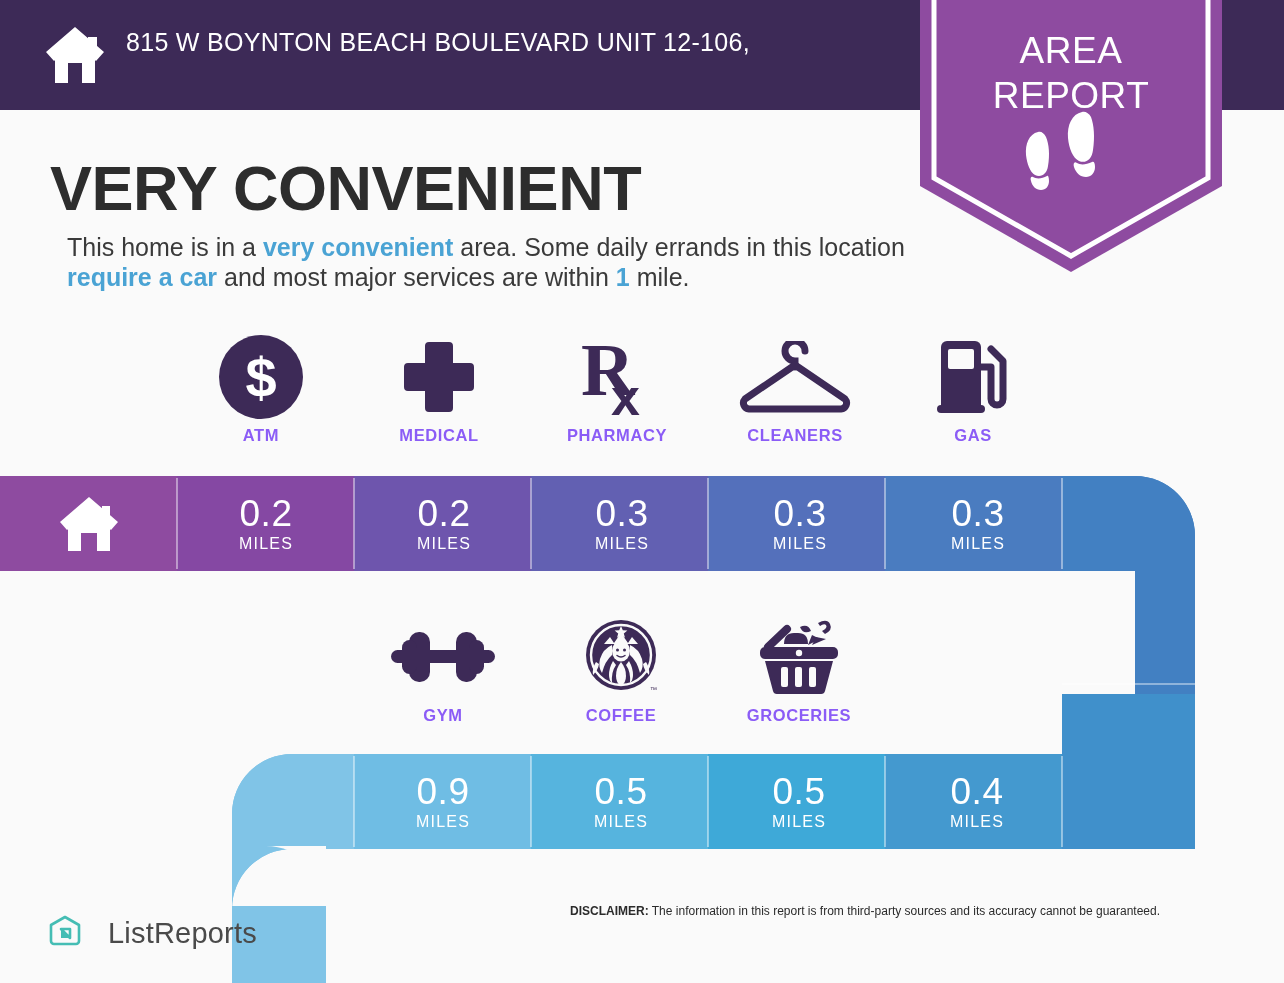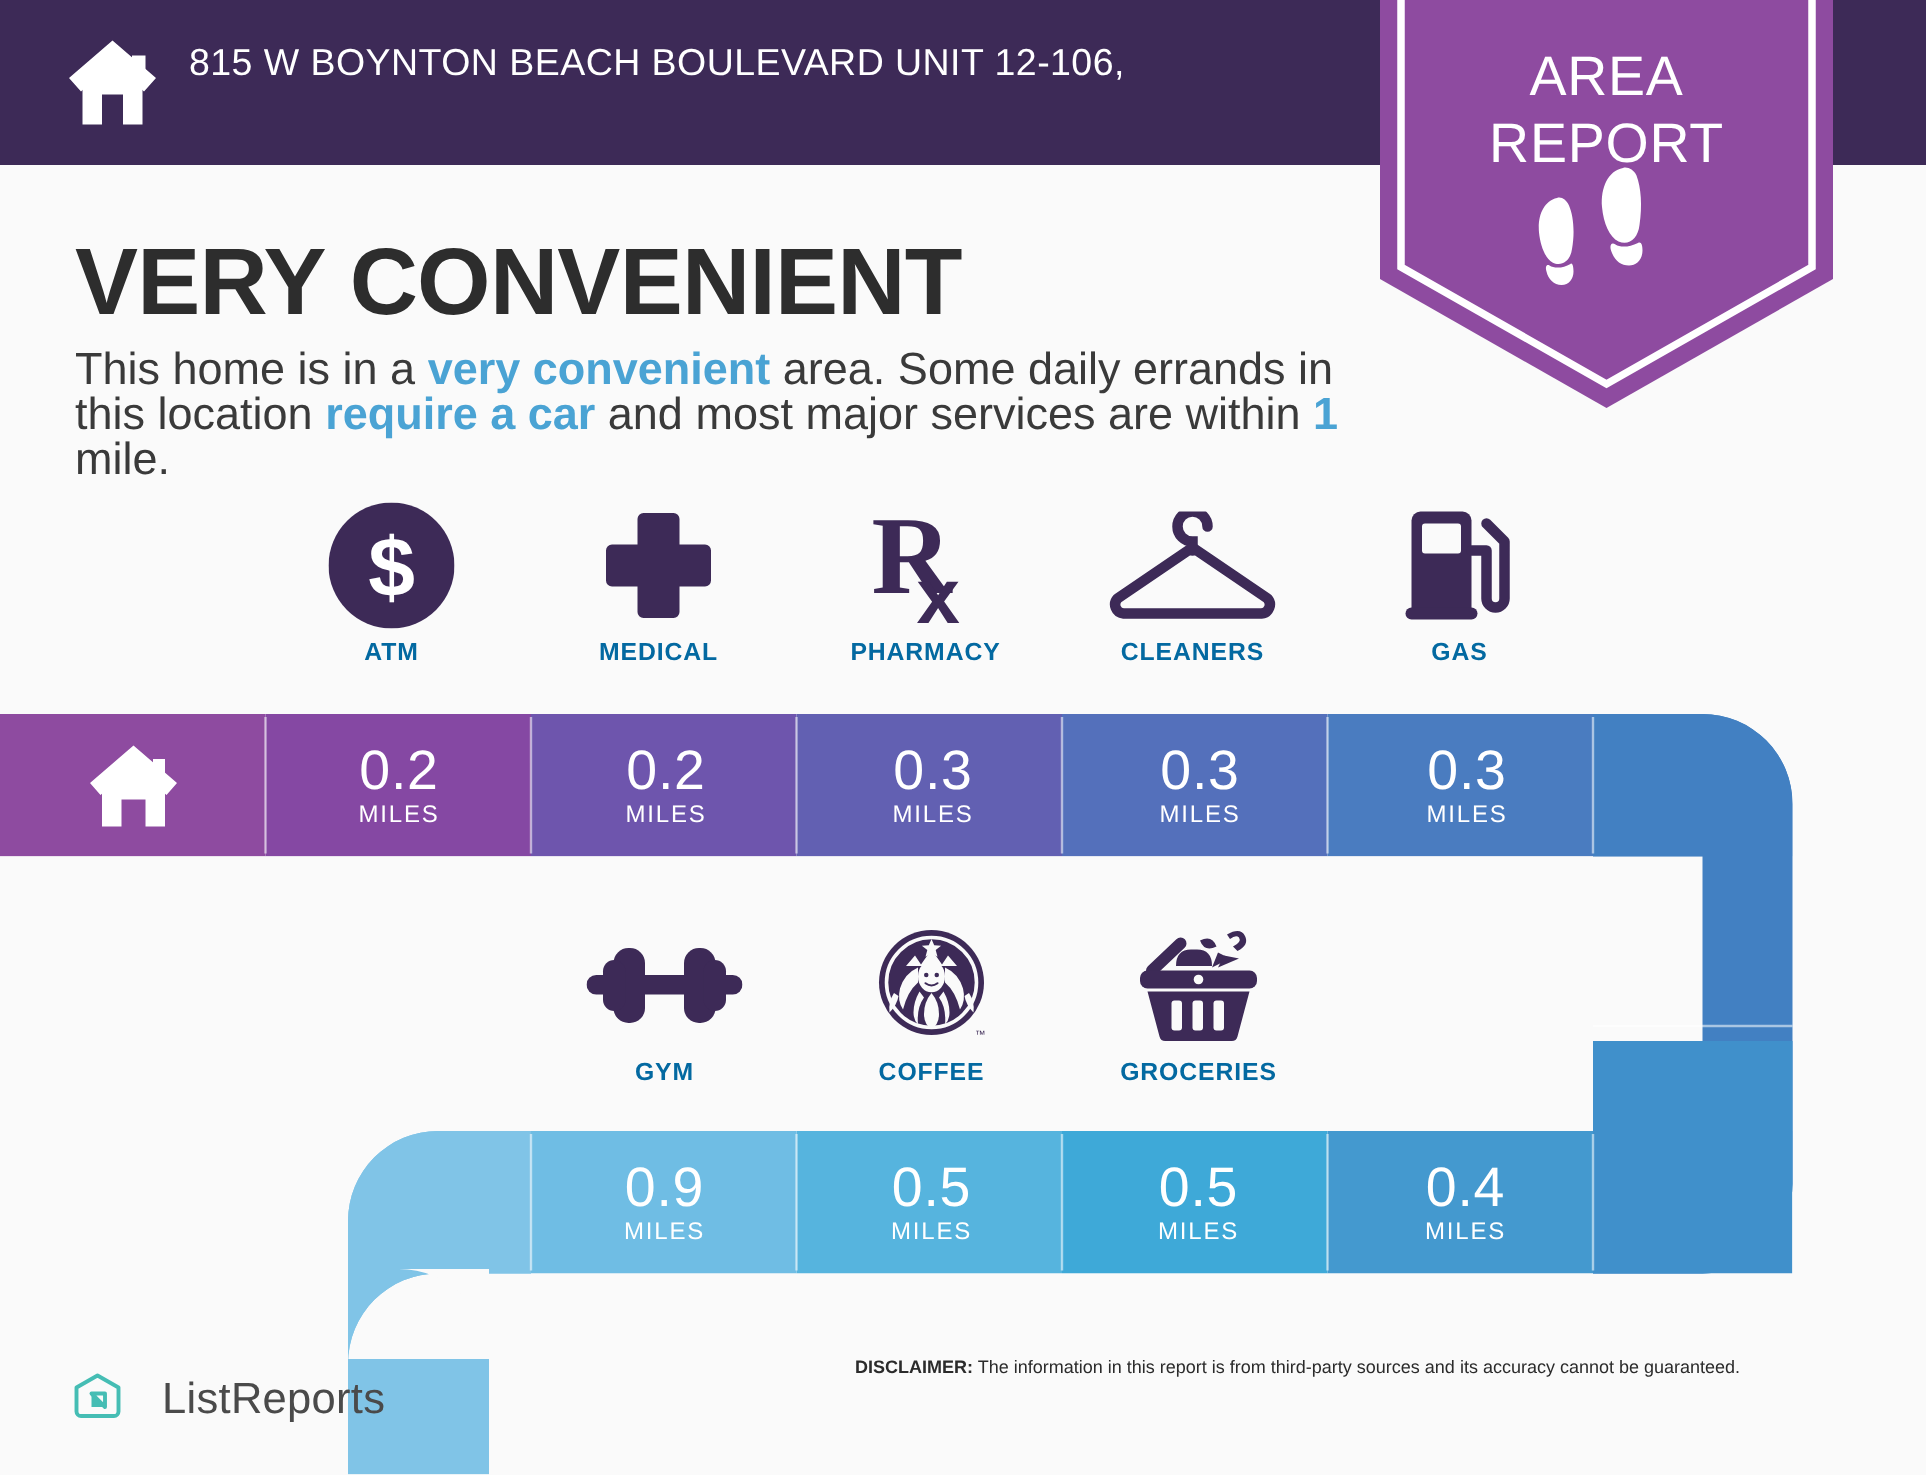--- a/index.html
+++ b/index.html
@@ -70,23 +70,23 @@
   .headline {
     position: absolute;
     left: 50px; top: 152px;
     font-size: 63px;
     font-weight: bold;
     color: #2d2d2d;
     letter-spacing: -0.5px;
   }
   .subtext {
     position: absolute;
-    left: 50px; top: 232px;
+    left: 67px; top: 232px;
     width: 870px;
-    font-size: 30px;
+    font-size: 25px;
     line-height: 30px;
     color: #3a3a3a;
   }
   .hl { color: #4aa3d4; font-weight: bold; }
 
   
   .icon-row {
     position: absolute;
     display: flex;
   }
@@ -100,21 +100,21 @@
   .icon-art {
     height: 78px;
     display: flex;
     align-items: center;
     justify-content: center;
   }
   .icon-label {
     margin-top: 10px;
     font-size: 16.5px;
     font-weight: bold;
-    color: #0369a1;
+    color: #8b5cf6;
     letter-spacing: 0.6px;
     white-space: nowrap;
   }
   #icon-row-1 { left: 172px; top: 338px; }
   #icon-row-2 { left: 354px; top: 618px; }
 
   
   .band-svg {
     position: absolute;
     left: 0; top: 466px;

